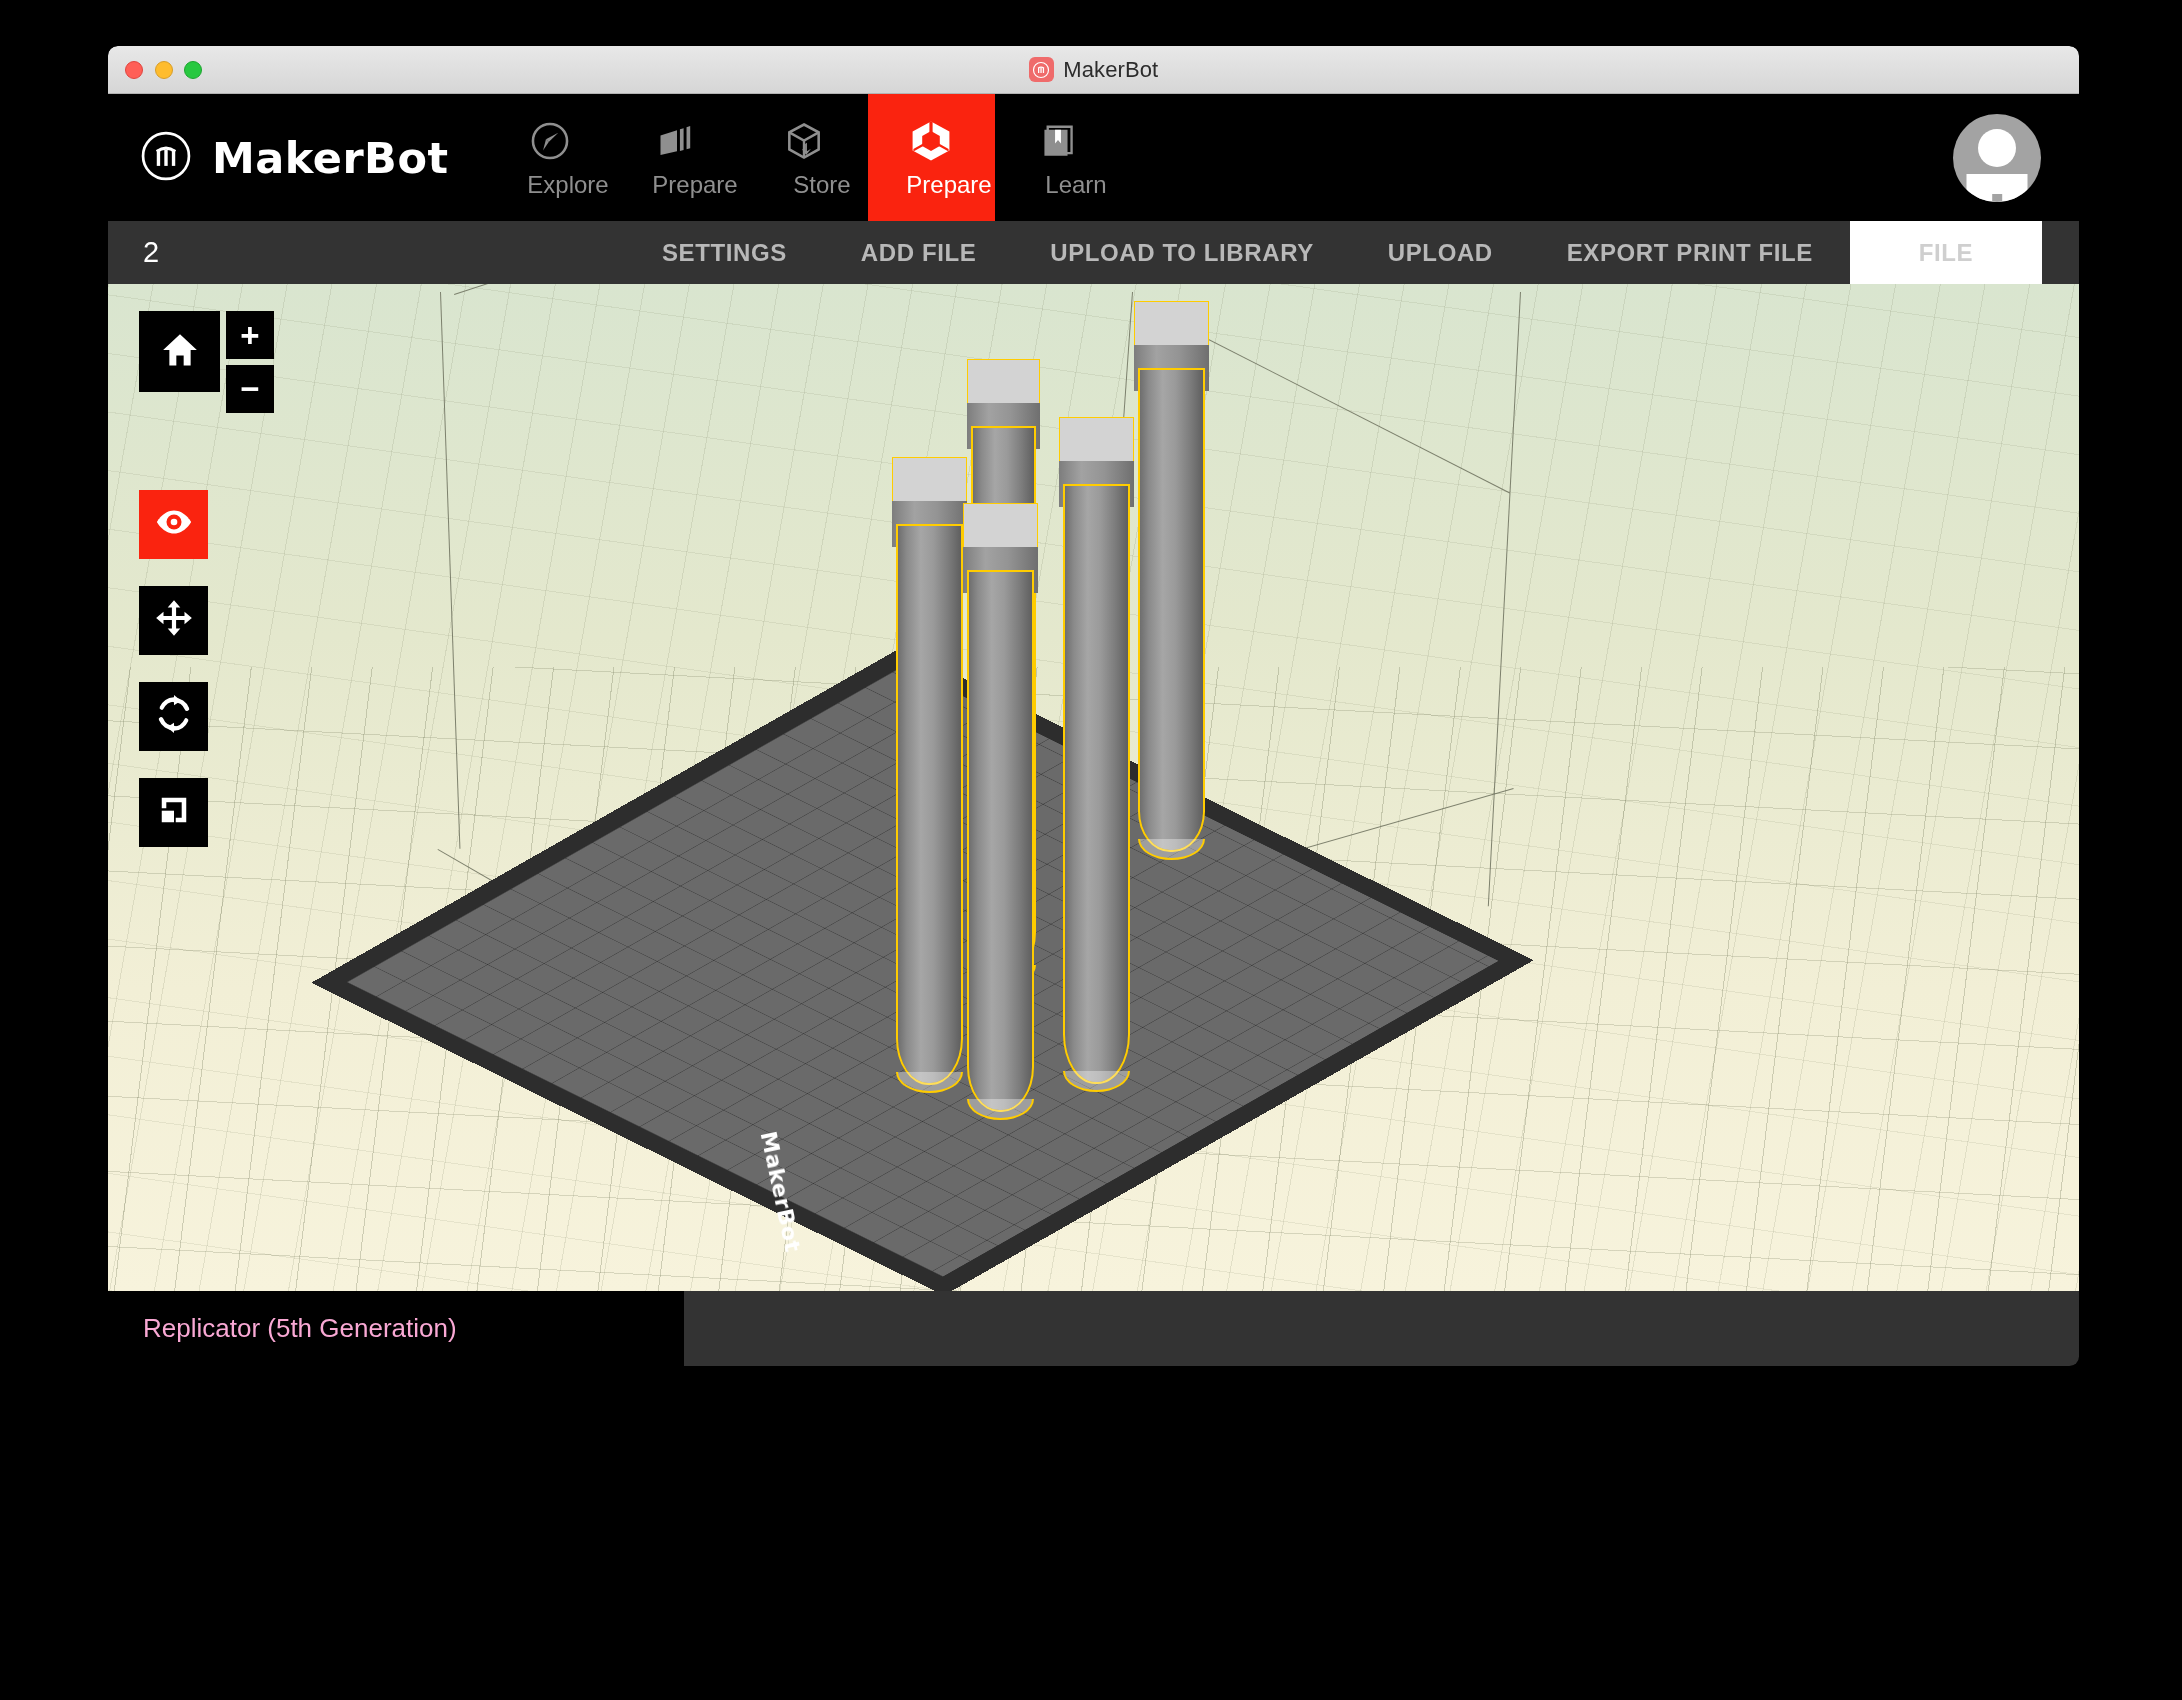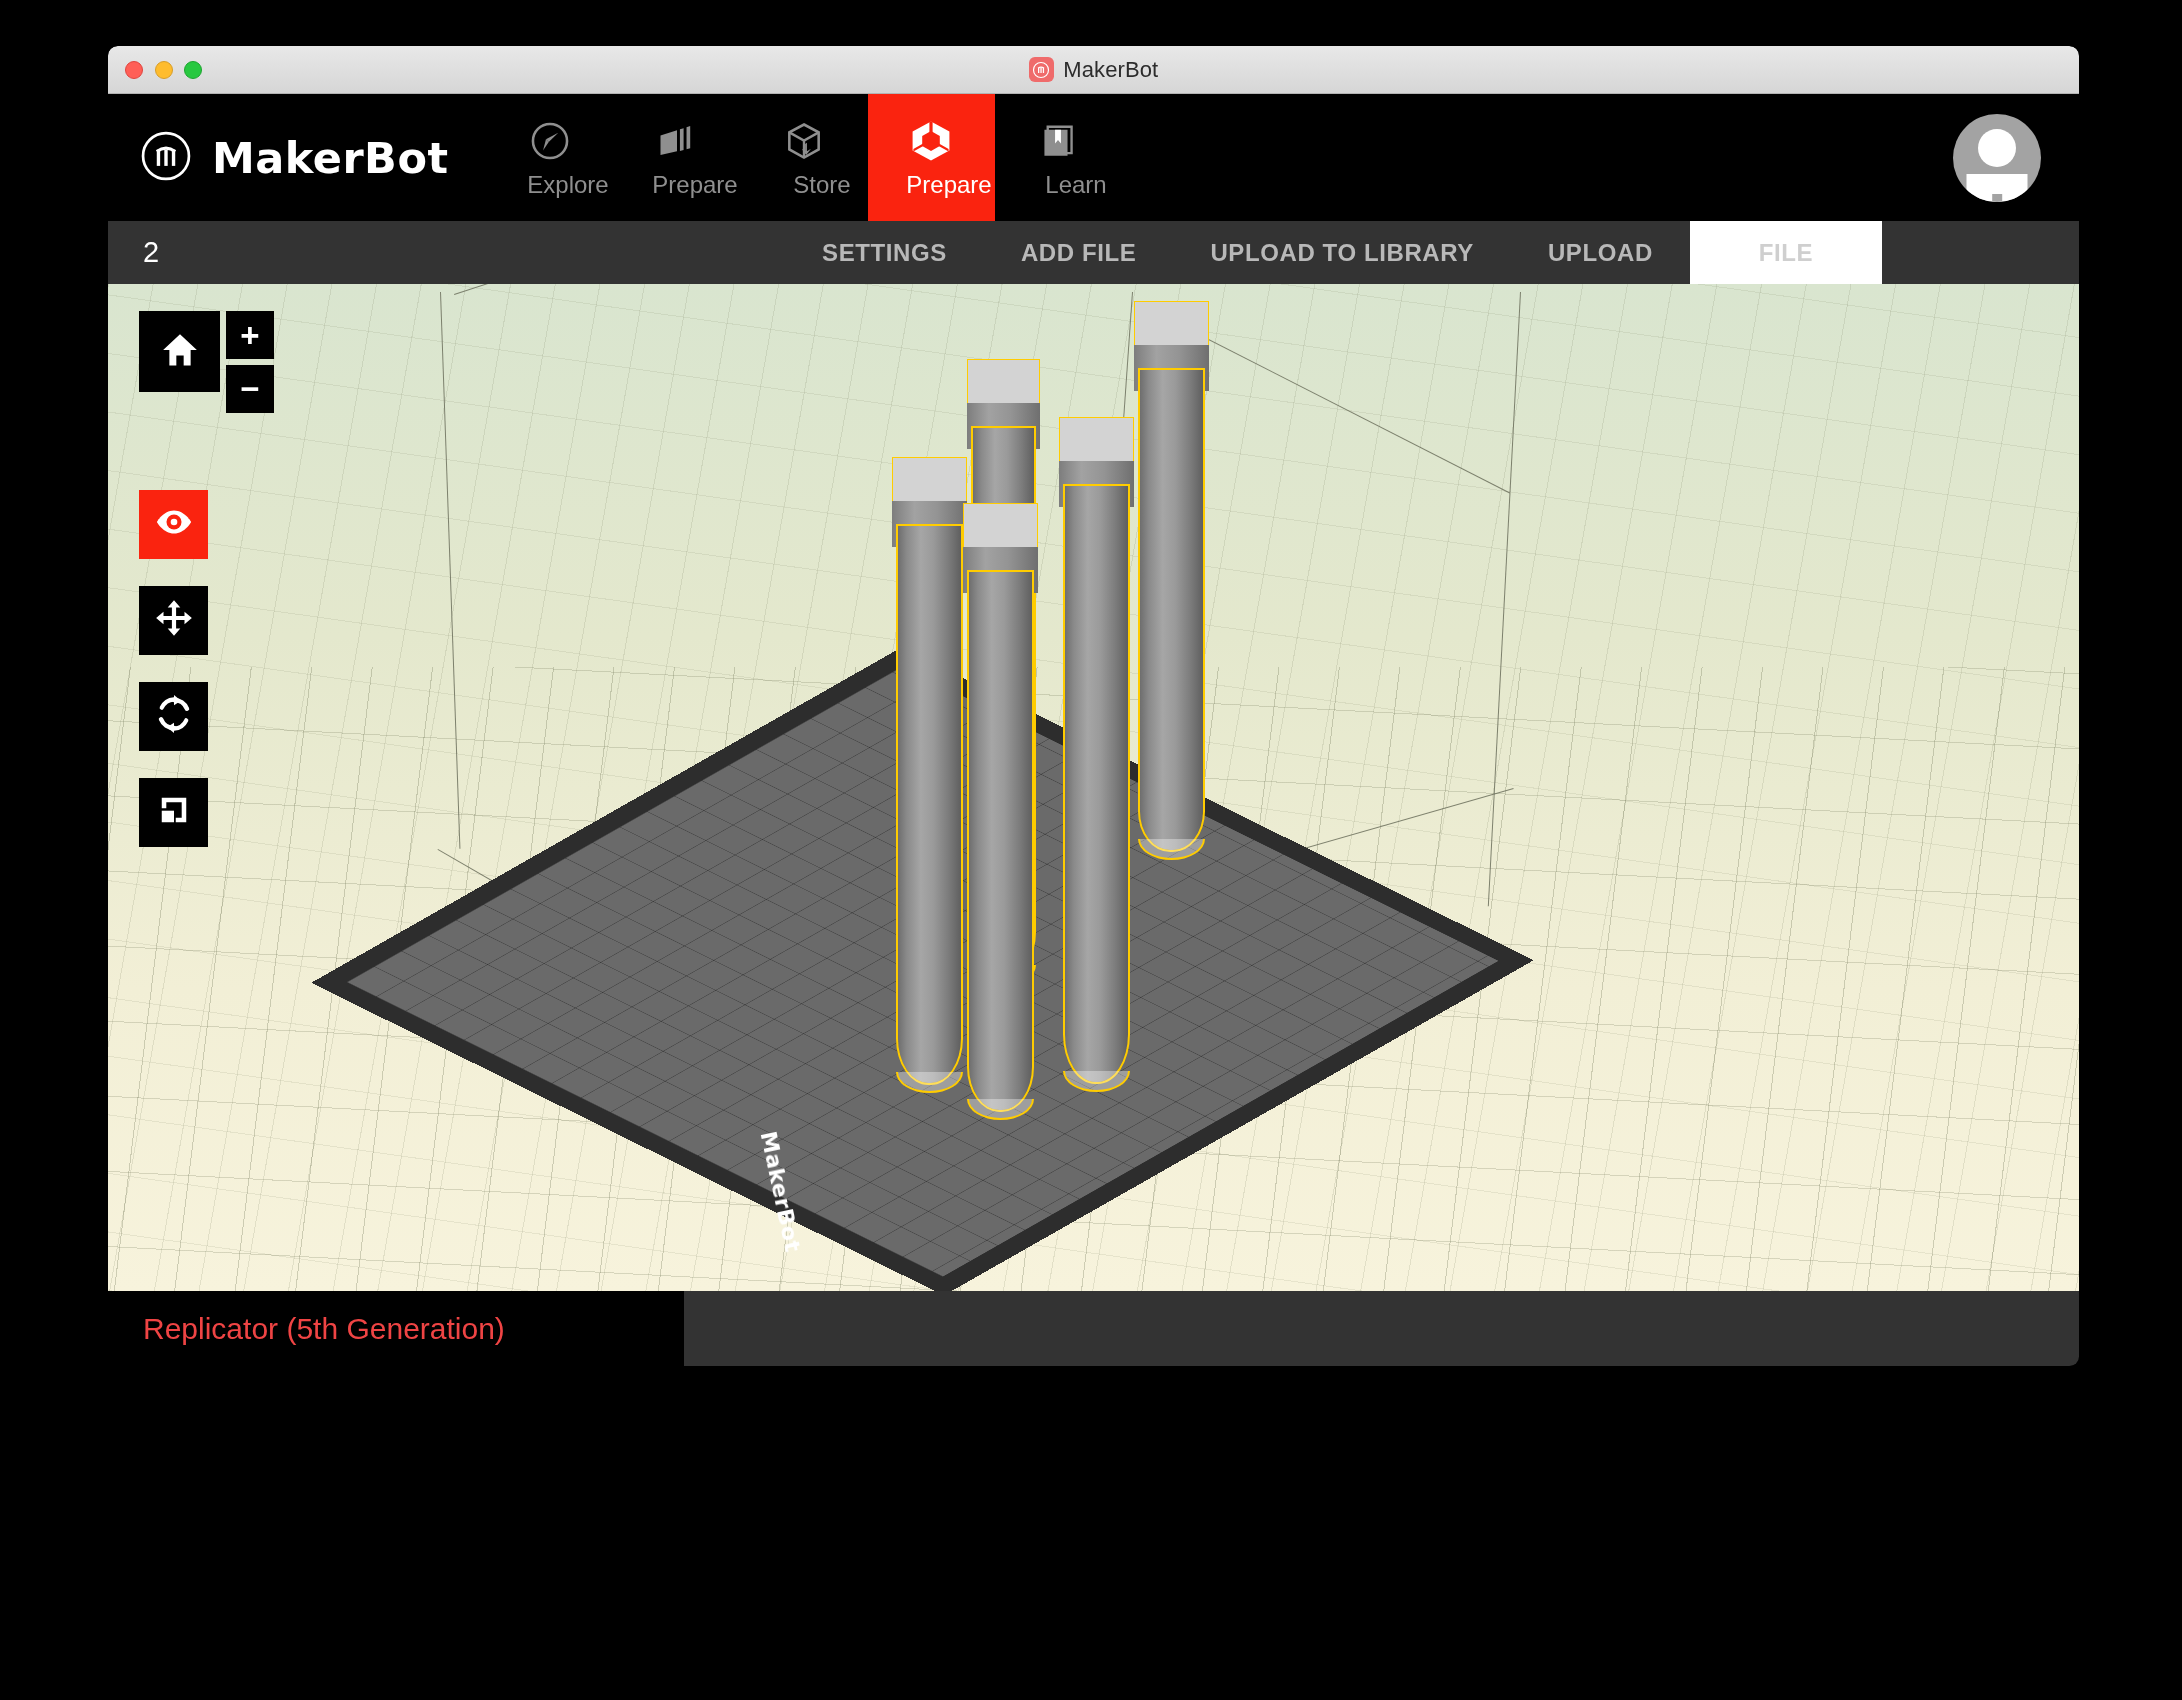--- a/index.html
+++ b/index.html
@@ -249,21 +249,21 @@
     height: 75px;
     display: flex; align-items: stretch;
   }
   #printer-name-box {
     background: #000;
     display: flex; align-items: center;
     padding-left: 35px;
     width: 576px;
   }
   #printer-name {
-    color: #ef4444; font-size: 30px;
+    color: #f9a8d4; font-size: 26px;
   }
   #bottom-panel {
     flex: 1;
     background: #333333;
     border-radius: 0 0 9.6px 0;
   }
 </style>
 </head>
 <body>
 
@@ -374,20 +374,21 @@
     </div>
   </div>
 
   <div id="toolbar">
     <div id="toolbar-count">2</div>
     <div id="toolbar-actions">
       <div class="tb-action">SETTINGS</div>
       <div class="tb-action">ADD FILE</div>
       <div class="tb-action">UPLOAD TO LIBRARY</div>
       <div class="tb-action">UPLOAD</div>
+      <div class="tb-action">EXPORT PRINT FILE</div>
       <div class="tb-action primary">FILE</div>
     </div>
   </div>
 
   <div id="viewport">
 
     <div id="grid-far"></div>
     <div id="grid-near"></div>
 
     <div class="wire" style="left:332px; top:7.7px; width:1px; height:557px; transform:rotate(-2deg); transform-origin:top;"></div>

